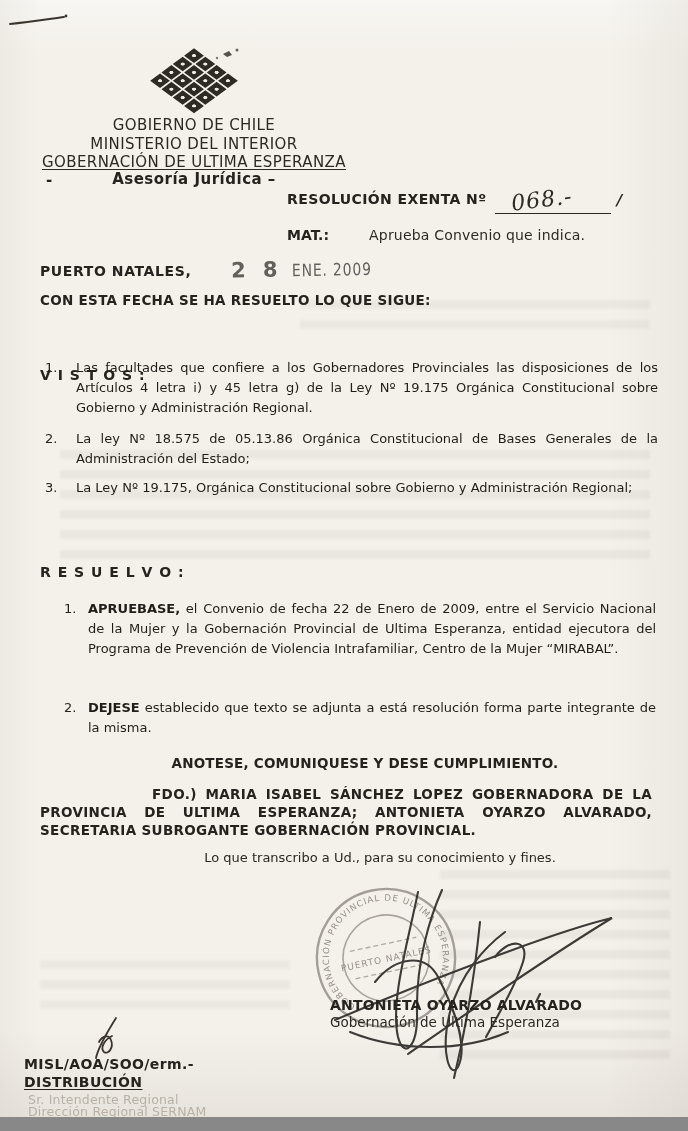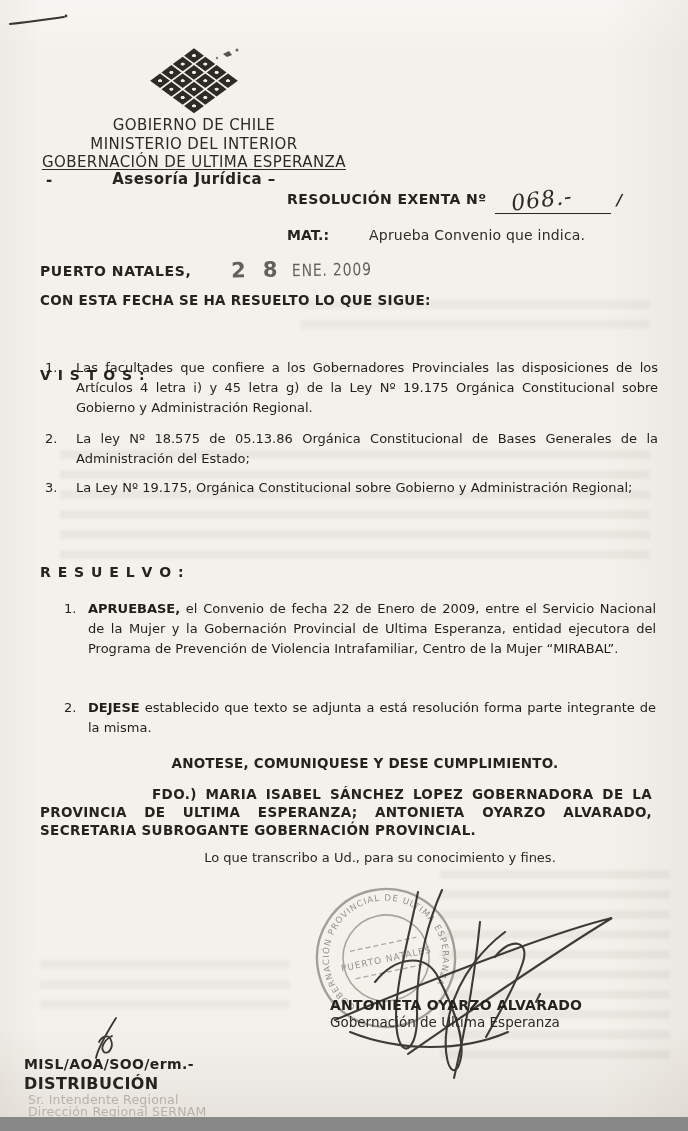--- a/index.html
+++ b/index.html
@@ -66,21 +66,21 @@
   
   .stamp{left:300px;top:872px;transform:rotate(-12deg);opacity:.85;}
   .sig{left:290px;top:860px;}
   .signatory{left:330px;top:997px;width:275px;text-align:left;}
   .signatory .name{font-size:14px;font-weight:bold;letter-spacing:.2px;}
   .signatory .title{font-size:13px;margin-top:2px;color:#2b2824;}
   .signatory .org{font-size:13.5px;margin-top:1px;color:#2b2824;}
   .initial{left:86px;top:1014px;}
   
   .initials{left:24px;top:1056px;font-size:14px;font-weight:bold;letter-spacing:.4px;}
-  .dist-h{left:24px;top:1074px;font-size:16px;font-weight:bold;text-underline-offset:2px;letter-spacing:.4px;}
+  .dist-h{left:24px;top:1074px;font-size:14px;font-weight:bold;text-decoration:underline;text-underline-offset:2px;letter-spacing:.4px;}
   .dist-item{left:28px;font-size:12.5px;color:#b7b1a7;letter-spacing:.2px;}
   .di0{top:1092px;} .di1{top:1104px;} .di2{top:1116px;} .di3{top:1127px;}
   
   .ghost{position:absolute;opacity:.05;filter:blur(1.2px);background:repeating-linear-gradient(180deg,#5a5248 0 9px,transparent 9px 20px);}
   .g1{left:300px;top:300px;width:350px;height:40px;}
   .g2{left:60px;top:450px;width:590px;height:110px;opacity:.06;}
   .g3{left:40px;top:960px;width:250px;height:60px;}
   .g4{left:440px;top:870px;width:230px;height:200px;opacity:.06;}
   svg text{font-family:"DejaVu Sans","Liberation Sans",sans-serif;}
 </style>

